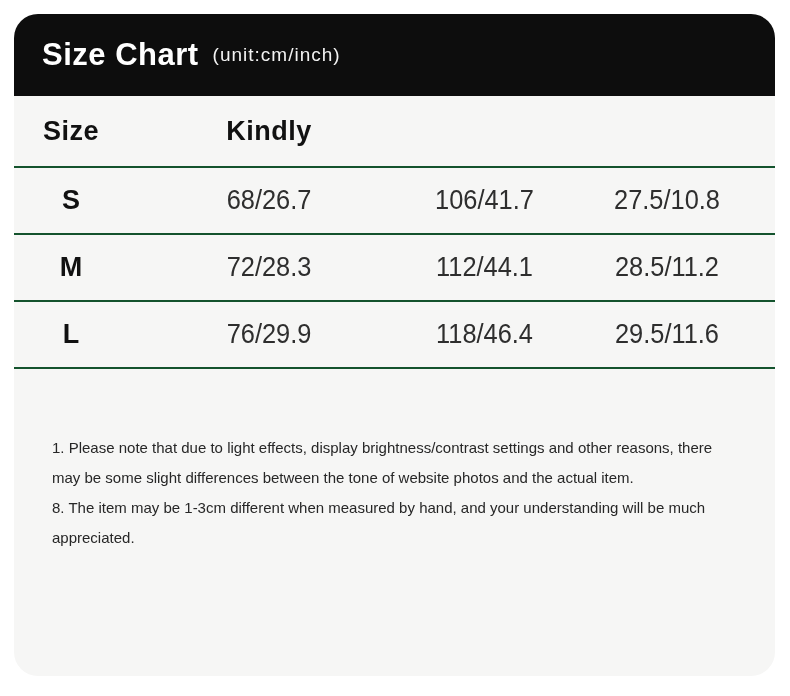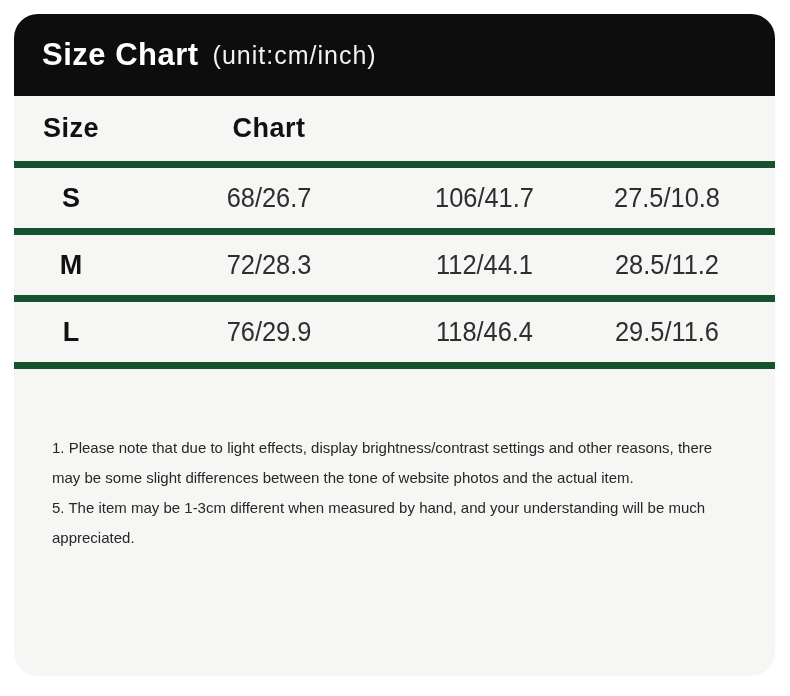--- a/index.html
+++ b/index.html
@@ -28,32 +28,32 @@
     padding-left: 28px;
   }
   .card-header .title {
     color: #ffffff;
     font-size: 31px;
     font-weight: 700;
     letter-spacing: 0.5px;
   }
   .card-header .unit {
     color: #f2f2f2;
-    font-size: 25px;
+    font-size: 19px;
     font-weight: 400;
     margin-left: 14px;
     letter-spacing: 1px;
   }
 
   .size-table { width: 100%; }
   .trow {
     display: grid;
     grid-template-columns: 114px 282px 149px 216px;
     align-items: center;
-    border-bottom: 7px solid #14532d;
+    border-bottom: 2px solid #14532d;
   }
   .trow.thead { height: 72px; }
   .trow.tbody { height: 67px; }
   .cell { text-align: center; }
   .thead .cell {
     font-size: 27px;
     font-weight: 700;
     color: #111111;
     letter-spacing: 0.5px;
   }
@@ -92,21 +92,21 @@
   <div class="card">
 
     <div class="card-header">
       <span class="title">Size Chart</span>
       <span class="unit">(unit:cm/inch)</span>
     </div>
 
     <div class="size-table">
       <div class="trow thead">
         <div class="cell">Size</div>
-        <div class="cell">Chart</div>
+        <div class="cell">Kindly</div>
       </div>
 
       <div class="trow tbody">
         <div class="cell cell-size">S</div>
         <div class="cell cell-val">68/26.7</div>
         <div class="cell cell-val">106/41.7</div>
         <div class="cell cell-val">27.5/10.8</div>
       </div>
 
       <div class="trow tbody">
@@ -119,17 +119,17 @@
       <div class="trow tbody">
         <div class="cell cell-size">L</div>
         <div class="cell cell-val">76/29.9</div>
         <div class="cell cell-val">118/46.4</div>
         <div class="cell cell-val">29.5/11.6</div>
       </div>
     </div>
 
     <div class="tips">
       <p class="tips-item">1. Please note that due to light effects, display brightness/contrast settings and other reasons, there may be some slight differences between the tone of website photos and the actual item.</p>
-      <p class="tips-item">5. The item may be 1-3cm different when measured by hand, and your understanding will be much appreciated.</p>
+      <p class="tips-item">8. The item may be 1-3cm different when measured by hand, and your understanding will be much appreciated.</p>
     </div>
 
   </div>
 </div>
 
 </body></html>

